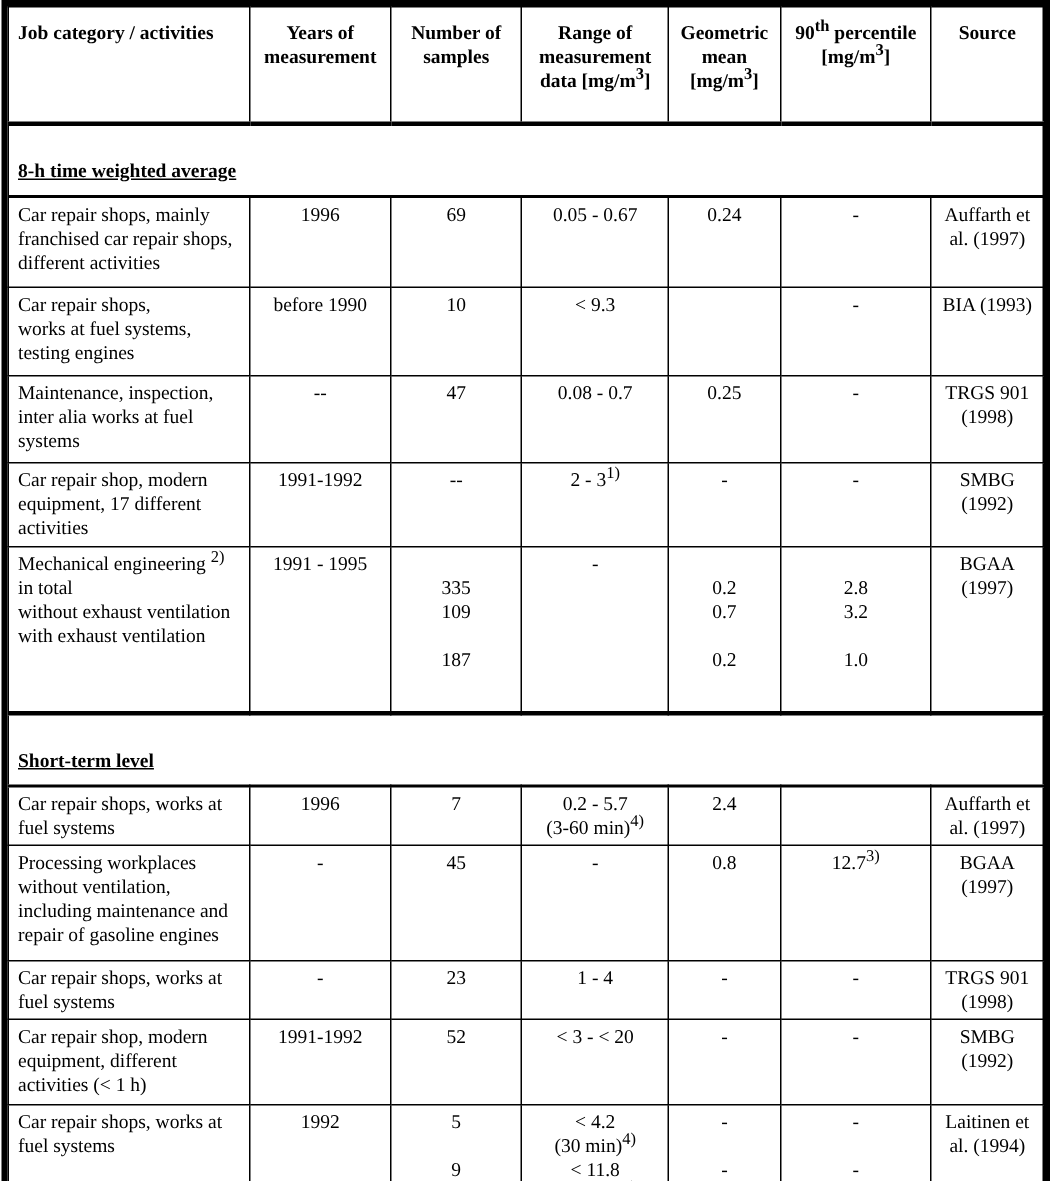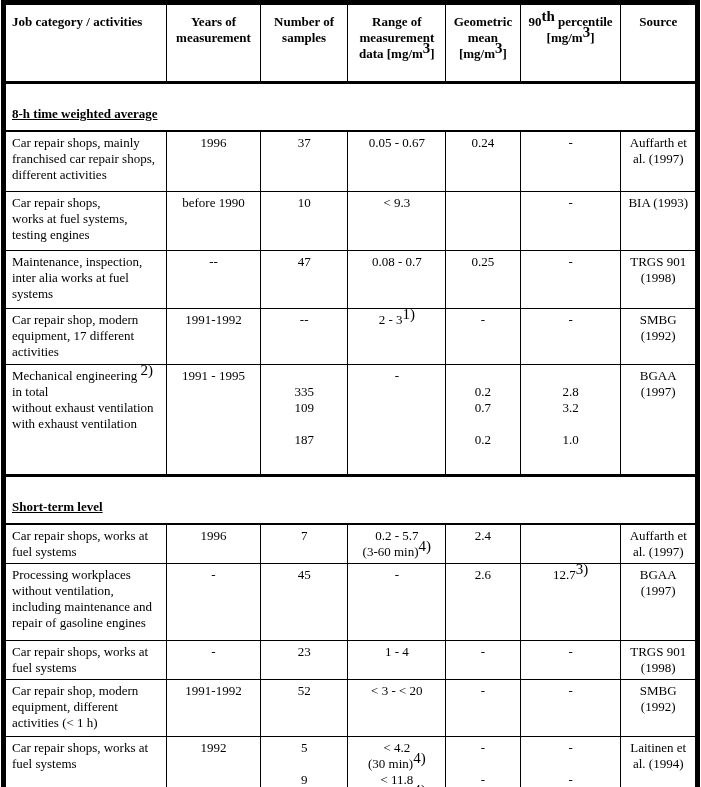--- a/index.html
+++ b/index.html
@@ -40,21 +40,21 @@
   td.c-job { text-align: left; padding-left: 6px; margin-top: 48px; }
   td.c-num, td.c-src { text-align: center; }
   tr.section-row td {
     border-top: 3px solid #000000;
     border-bottom: 2px solid #000000;
     font-weight: bold;
     text-align: left;
     padding: 22px 6px 8px 6px;
   }
   tr.section-row .sec-title { text-decoration: underline; }
-  sup { font-size: 15px; line-height: 0; }
+  sup { font-size: 11px; line-height: 0; }
 </style>
 </head>
 <body>
 
 <div class="wrap">
 <table class="meas">
   <colgroup>
     <col style="width:160px">
         <col style="width:93px">
         <col style="width:87px">
@@ -75,21 +75,21 @@
     </tr>
   </thead>
   <tbody>
     <tr class="section-row" style="height:35px">
       <td colspan="7"><span class="sec-title">8-h time weighted average</span></td>
     </tr>
 
     <tr style="height:60px">
       <td class="c-job">Car repair shops, mainly<br>franchised car repair shops,<br>different activities</td>
       <td class="c-num">1996</td>
-      <td class="c-num">37</td>
+      <td class="c-num">69</td>
       <td class="c-num">0.05 - 0.67</td>
       <td class="c-num">0.24</td>
       <td class="c-num">-</td>
       <td class="c-src">Auffarth et<br>al. (1997)</td>
     </tr>
 
     <tr style="height:59px">
       <td class="c-job">Car repair shops,<br>works at fuel systems,<br>testing engines</td>
       <td class="c-num">before 1990</td>
       <td class="c-num">10</td>
@@ -141,21 +141,21 @@
       <td class="c-num">2.4</td>
       <td class="c-num"></td>
       <td class="c-src">Auffarth et<br>al. (1997)</td>
     </tr>
 
     <tr style="height:77px">
       <td class="c-job">Processing workplaces<br>without ventilation,<br>including maintenance and<br>repair of gasoline engines</td>
       <td class="c-num">-</td>
       <td class="c-num">45</td>
       <td class="c-num">-</td>
-      <td class="c-num">2.6</td>
+      <td class="c-num">0.8</td>
       <td class="c-num">12.7<sup>3)</sup></td>
       <td class="c-src">BGAA<br>(1997)</td>
     </tr>
 
     <tr style="height:38px">
       <td class="c-job">Car repair shops, works at<br>fuel systems</td>
       <td class="c-num">-</td>
       <td class="c-num">23</td>
       <td class="c-num">1 - 4</td>
       <td class="c-num">-</td>

